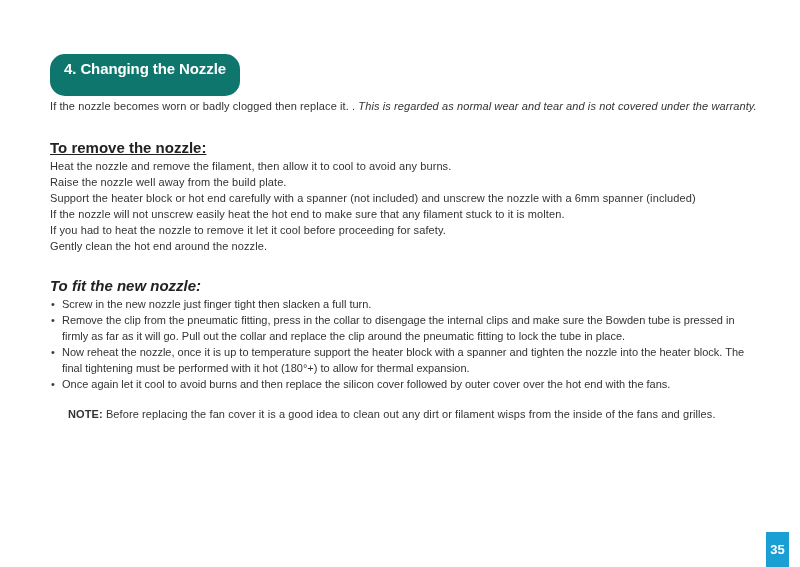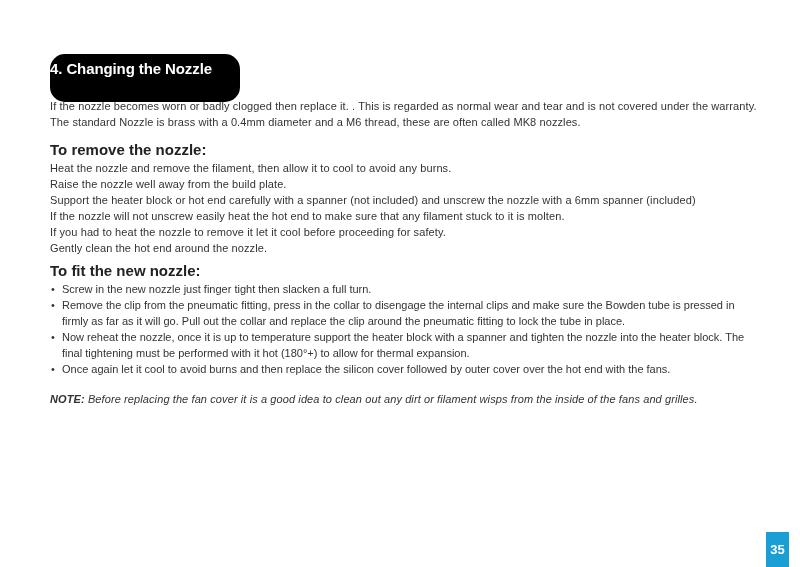--- a/index.html
+++ b/index.html
@@ -13,71 +13,72 @@
       position: relative;
       overflow: hidden;
       font-family: "Liberation Sans", sans-serif;
       color: #333333;
     }
     .section-pill {
       position: absolute;
       left: 50px;
       top: 54px;
       width: 190px;
-      height: 48px;
+      height: 42px;
       border-radius: 15px;
-      background: #000000;
+      background: #0f766e;
       color: #ffffff;
       font-weight: bold;
       font-size: 15px;
       line-height: 30px;
-      text-align: left;
+      text-align: center;
       letter-spacing: -0.1px;
     }
     .content {
       position: absolute;
       left: 50px;
       top: 98px;
       width: 710px;
       font-size: 11px;
       line-height: 16px;
     }
     .p {
       margin: 0;
       letter-spacing: 0.1px;
     }
     .it {
+      font-style: italic;
       text-align: center;
     }
     .h2 {
       margin: 0;
       font-size: 15px;
       font-weight: bold;
       color: #222222;
       line-height: 20px;
     }
-    #h-remove { margin-top: 10px; }
-    #h-fit { margin-top: 5px; }
+    #h-remove { margin-top: 24px; text-decoration: underline; }
+    #h-fit { margin-top: 22px; font-style: italic; }
     ul.bullets {
       list-style: none;
       margin: 0;
       padding: 0;
     }
     ul.bullets li {
       position: relative;
       padding-left: 12px;
     }
     ul.bullets li .dot {
       position: absolute;
       left: 1px;
       top: 0;
     }
     .note {
       margin-top: 14px;
-      font-style: italic;
+      margin-left: 18px;
     }
     .note b {
       font-weight: bold;
     }
     .page-num {
       position: absolute;
       left: 766px;
       top: 532px;
       width: 23px;
       height: 35px;
@@ -89,21 +90,20 @@
       text-align: center;
     }
   </style>
 </head>
 <body>
 
 <div class="section-pill">4. Changing the Nozzle</div>
 
 <div class="content">
   <p class="p"><span>If the nozzle becomes worn or badly clogged then replace it. . </span><span class="it">This is regarded as normal wear and tear and is not covered under the warranty.</span></p>
-  <p class="p">The standard Nozzle is brass with a 0.4mm diameter and a M6 thread, these are often called MK8 nozzles.</p>
 
   <h2 class="h2" id="h-remove">To remove the nozzle:</h2>
   <p class="p">Heat the nozzle and remove the filament, then allow it to cool to avoid any burns.</p>
   <p class="p">Raise the nozzle well away from the build plate.</p>
   <p class="p">Support the heater block or hot end carefully with a spanner (not included) and unscrew the nozzle with a 6mm spanner (included)</p>
   <p class="p">If the nozzle will not unscrew easily heat the hot end to make sure that any filament stuck to it is molten.</p>
   <p class="p">If you had to heat the nozzle to remove it let it cool before proceeding for safety.</p>
   <p class="p">Gently clean the hot end around the nozzle.</p>
 
   <h2 class="h2" id="h-fit">To fit the new nozzle:</h2>

